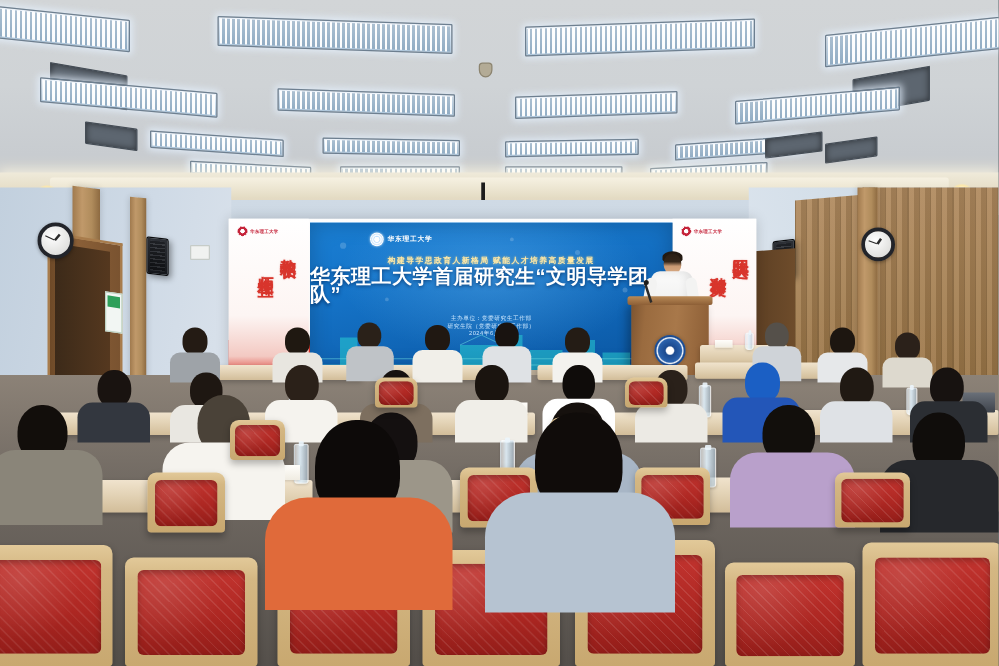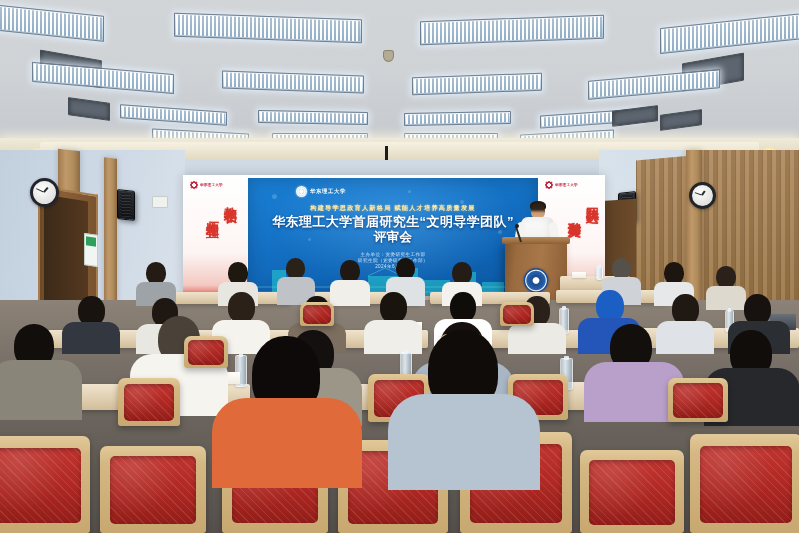--- a/index.html
+++ b/index.html
@@ -157,22 +157,22 @@
     background:radial-gradient(circle at 50% 50%,#fff 24%,#bfe0ff 30%,#ffffff 42%,#cfe6fb 56%,#ffffff 64%);
     box-shadow:0 0 2px rgba(255,255,255,.8);
   }
   .screen-logo-text{font-size:5.4px;color:#fff;font-weight:bold;letter-spacing:.6px;white-space:nowrap;}
   .screen-sub{
     position:absolute;left:0;right:0;top:26px;text-align:center;
     font-size:6.2px;color:#ffe9a8;letter-spacing:1.2px;font-weight:bold;
     text-shadow:0 0 2px rgba(255,220,120,.7);
   }
   .screen-title{
-    position:absolute;left:0;right:0;top:36px;text-align:center;
-    font-size:13px;line-height:15px;color:#ffffff;font-weight:bold;
+    position:absolute;left:0;right:0;top:36px;
+    font-size:16px;line-height:15px;color:#ffffff;font-weight:bold;
     letter-spacing:.4px;text-shadow:0 1px 3px rgba(0,40,90,.8);
   }
   .screen-title2{
     position:absolute;left:0;right:0;top:52px;text-align:center;
     font-size:12.5px;line-height:15px;color:#ffffff;font-weight:bold;
     letter-spacing:.4px;text-shadow:0 1px 3px rgba(0,40,90,.8);
   }
   .screen-org{
     position:absolute;left:0;right:0;top:74px;text-align:center;
     font-size:4.6px;line-height:6px;color:#cfe9ff;letter-spacing:.4px;
@@ -378,21 +378,20 @@
     <div class="bokeh" style="left:250px;top:52px;width:4px;height:4px;"></div>
     <div class="bokeh" style="left:160px;top:12px;width:3px;height:3px;"></div>
 
     <div class="screen-logo">
       <span class="screen-seal"></span>
       <span class="screen-logo-text">华东理工大学</span>
     </div>
 
     <div class="screen-sub">构建导学思政育人新格局  赋能人才培养高质量发展</div>
     <div class="screen-title">华东理工大学首届研究生“文明导学团队”</div>
-    <div class="screen-title2">评审会</div>
 
     <div class="screen-org">
       <div>主办单位：党委研究生工作部</div>
       <div>研究生院（党委研究生工作部）</div>
       <div>2024年6月28日</div>
     </div>
 
     <svg class="skyline" viewBox="0 0 290 34" preserveAspectRatio="none">
       <g fill="#2fe0d8" opacity="0.55">
         <rect x="24" y="8" width="14" height="26"></rect>

